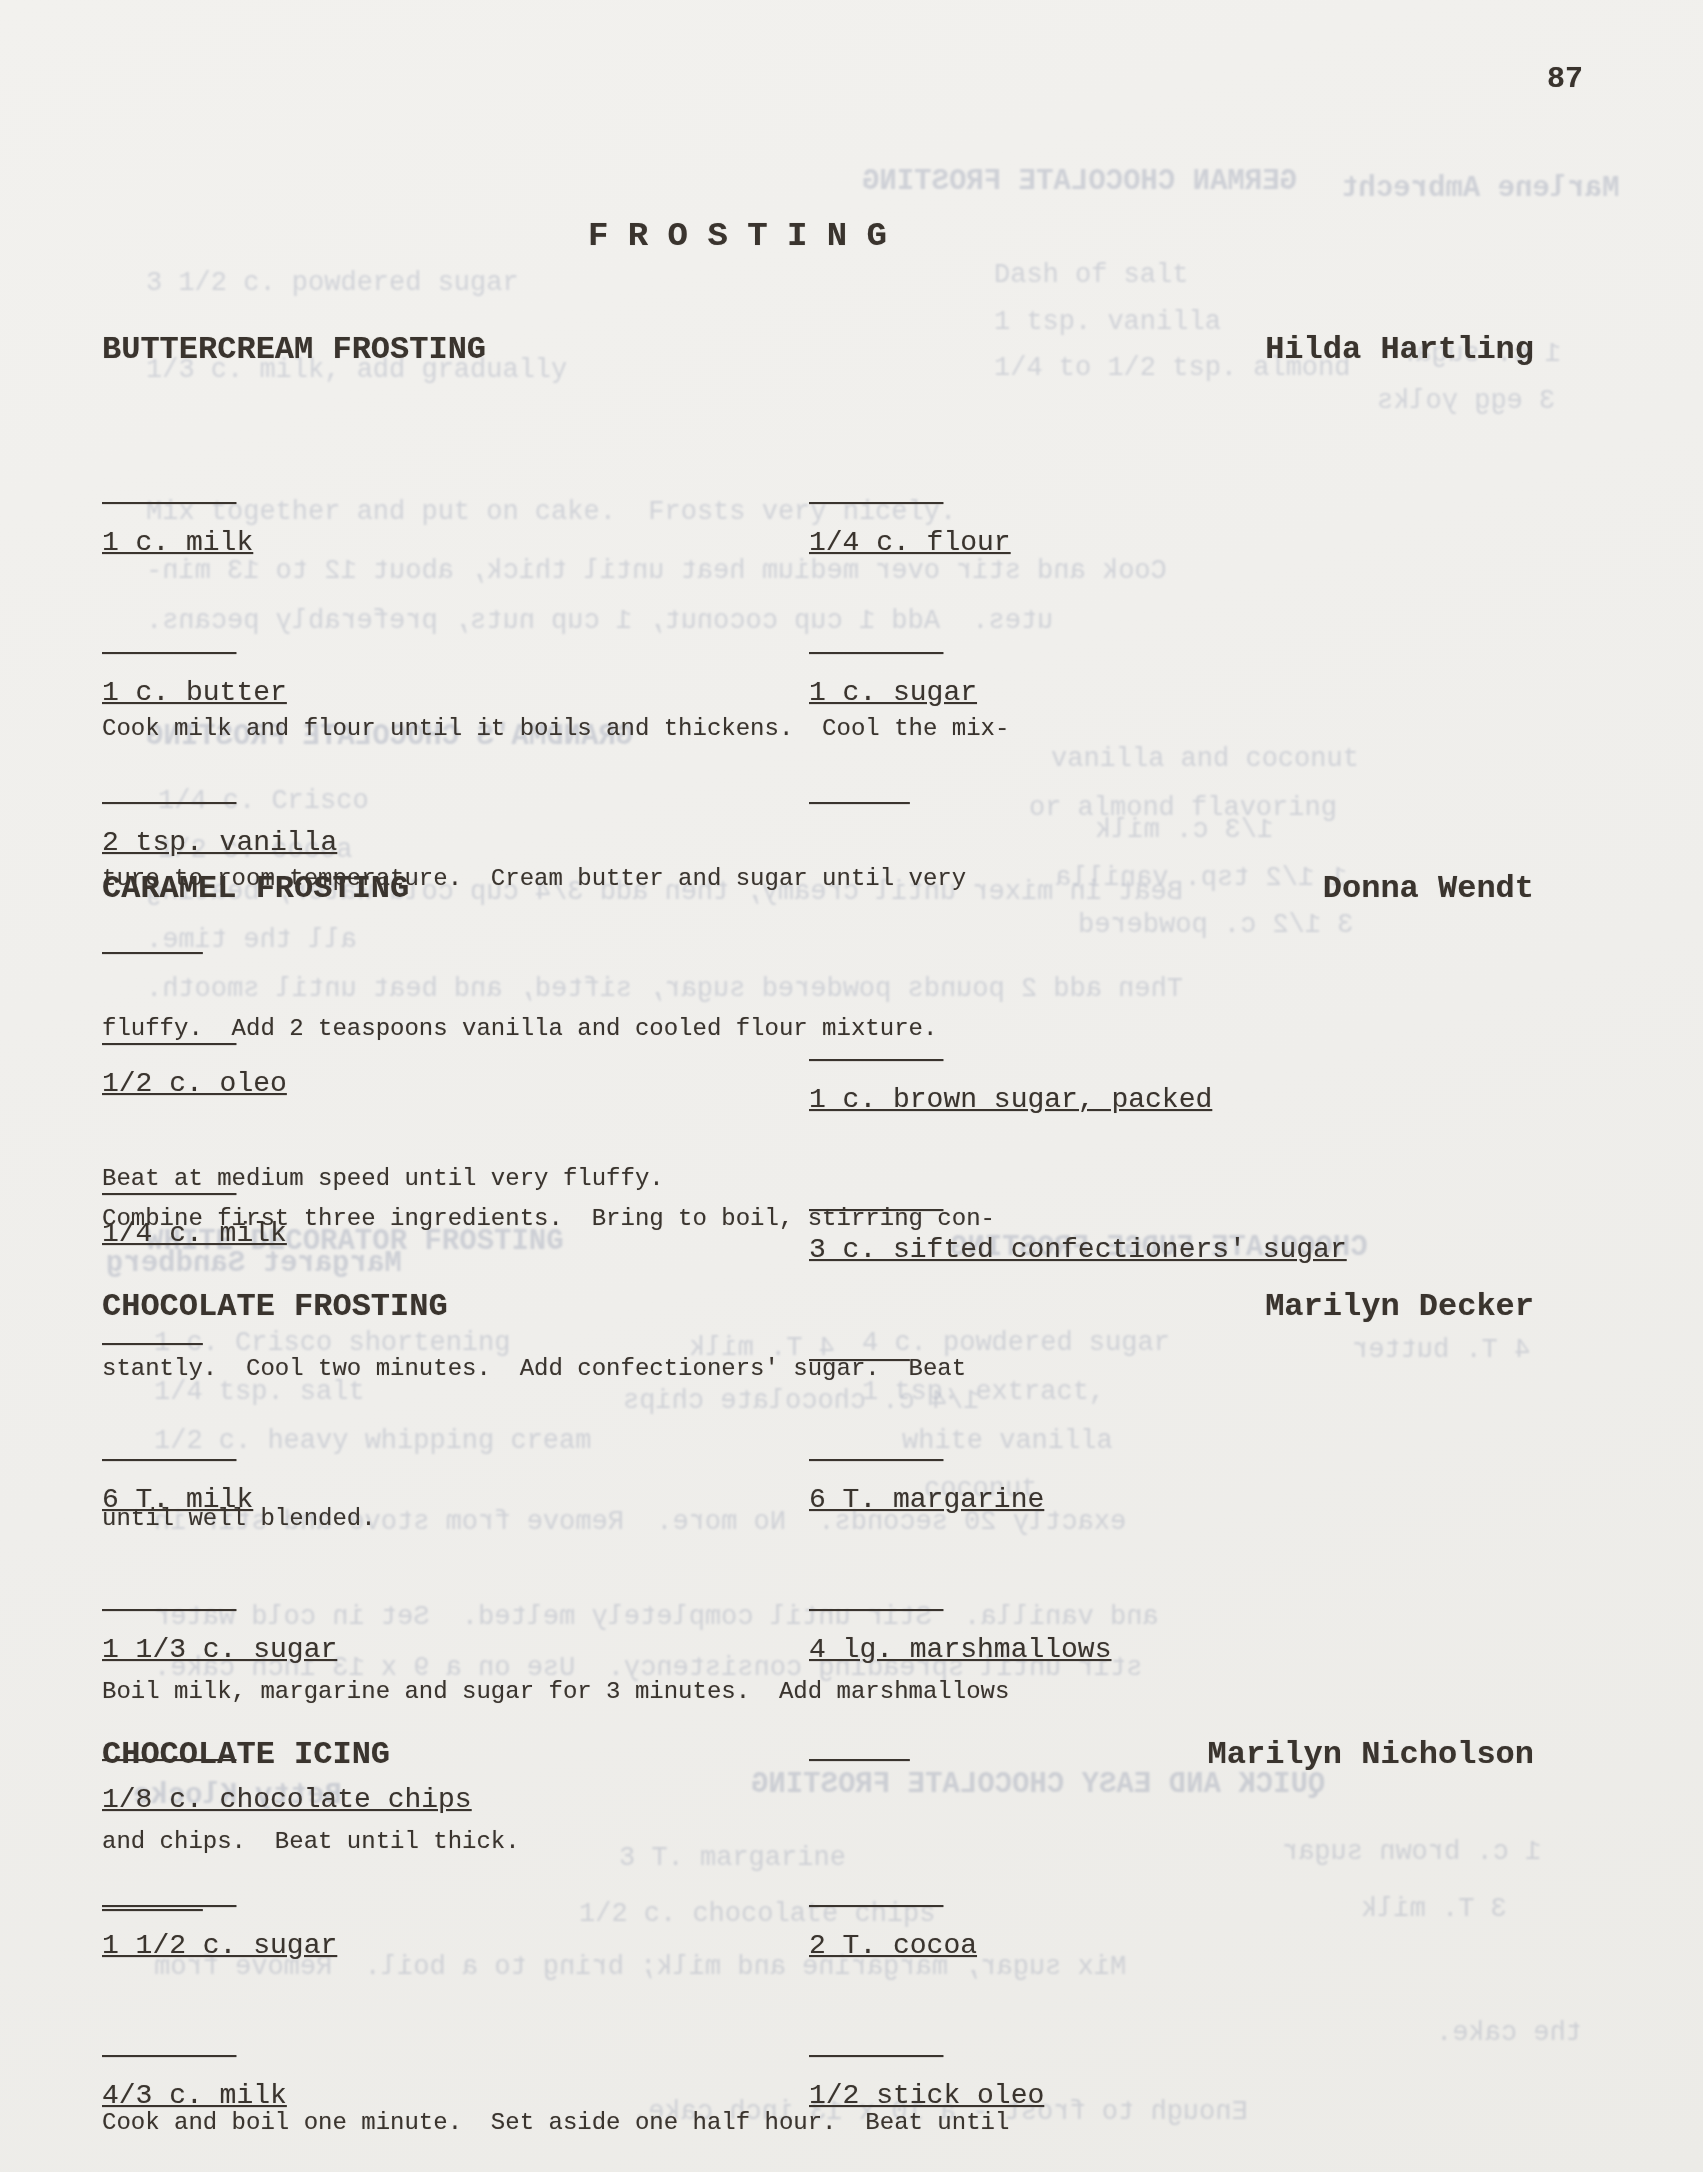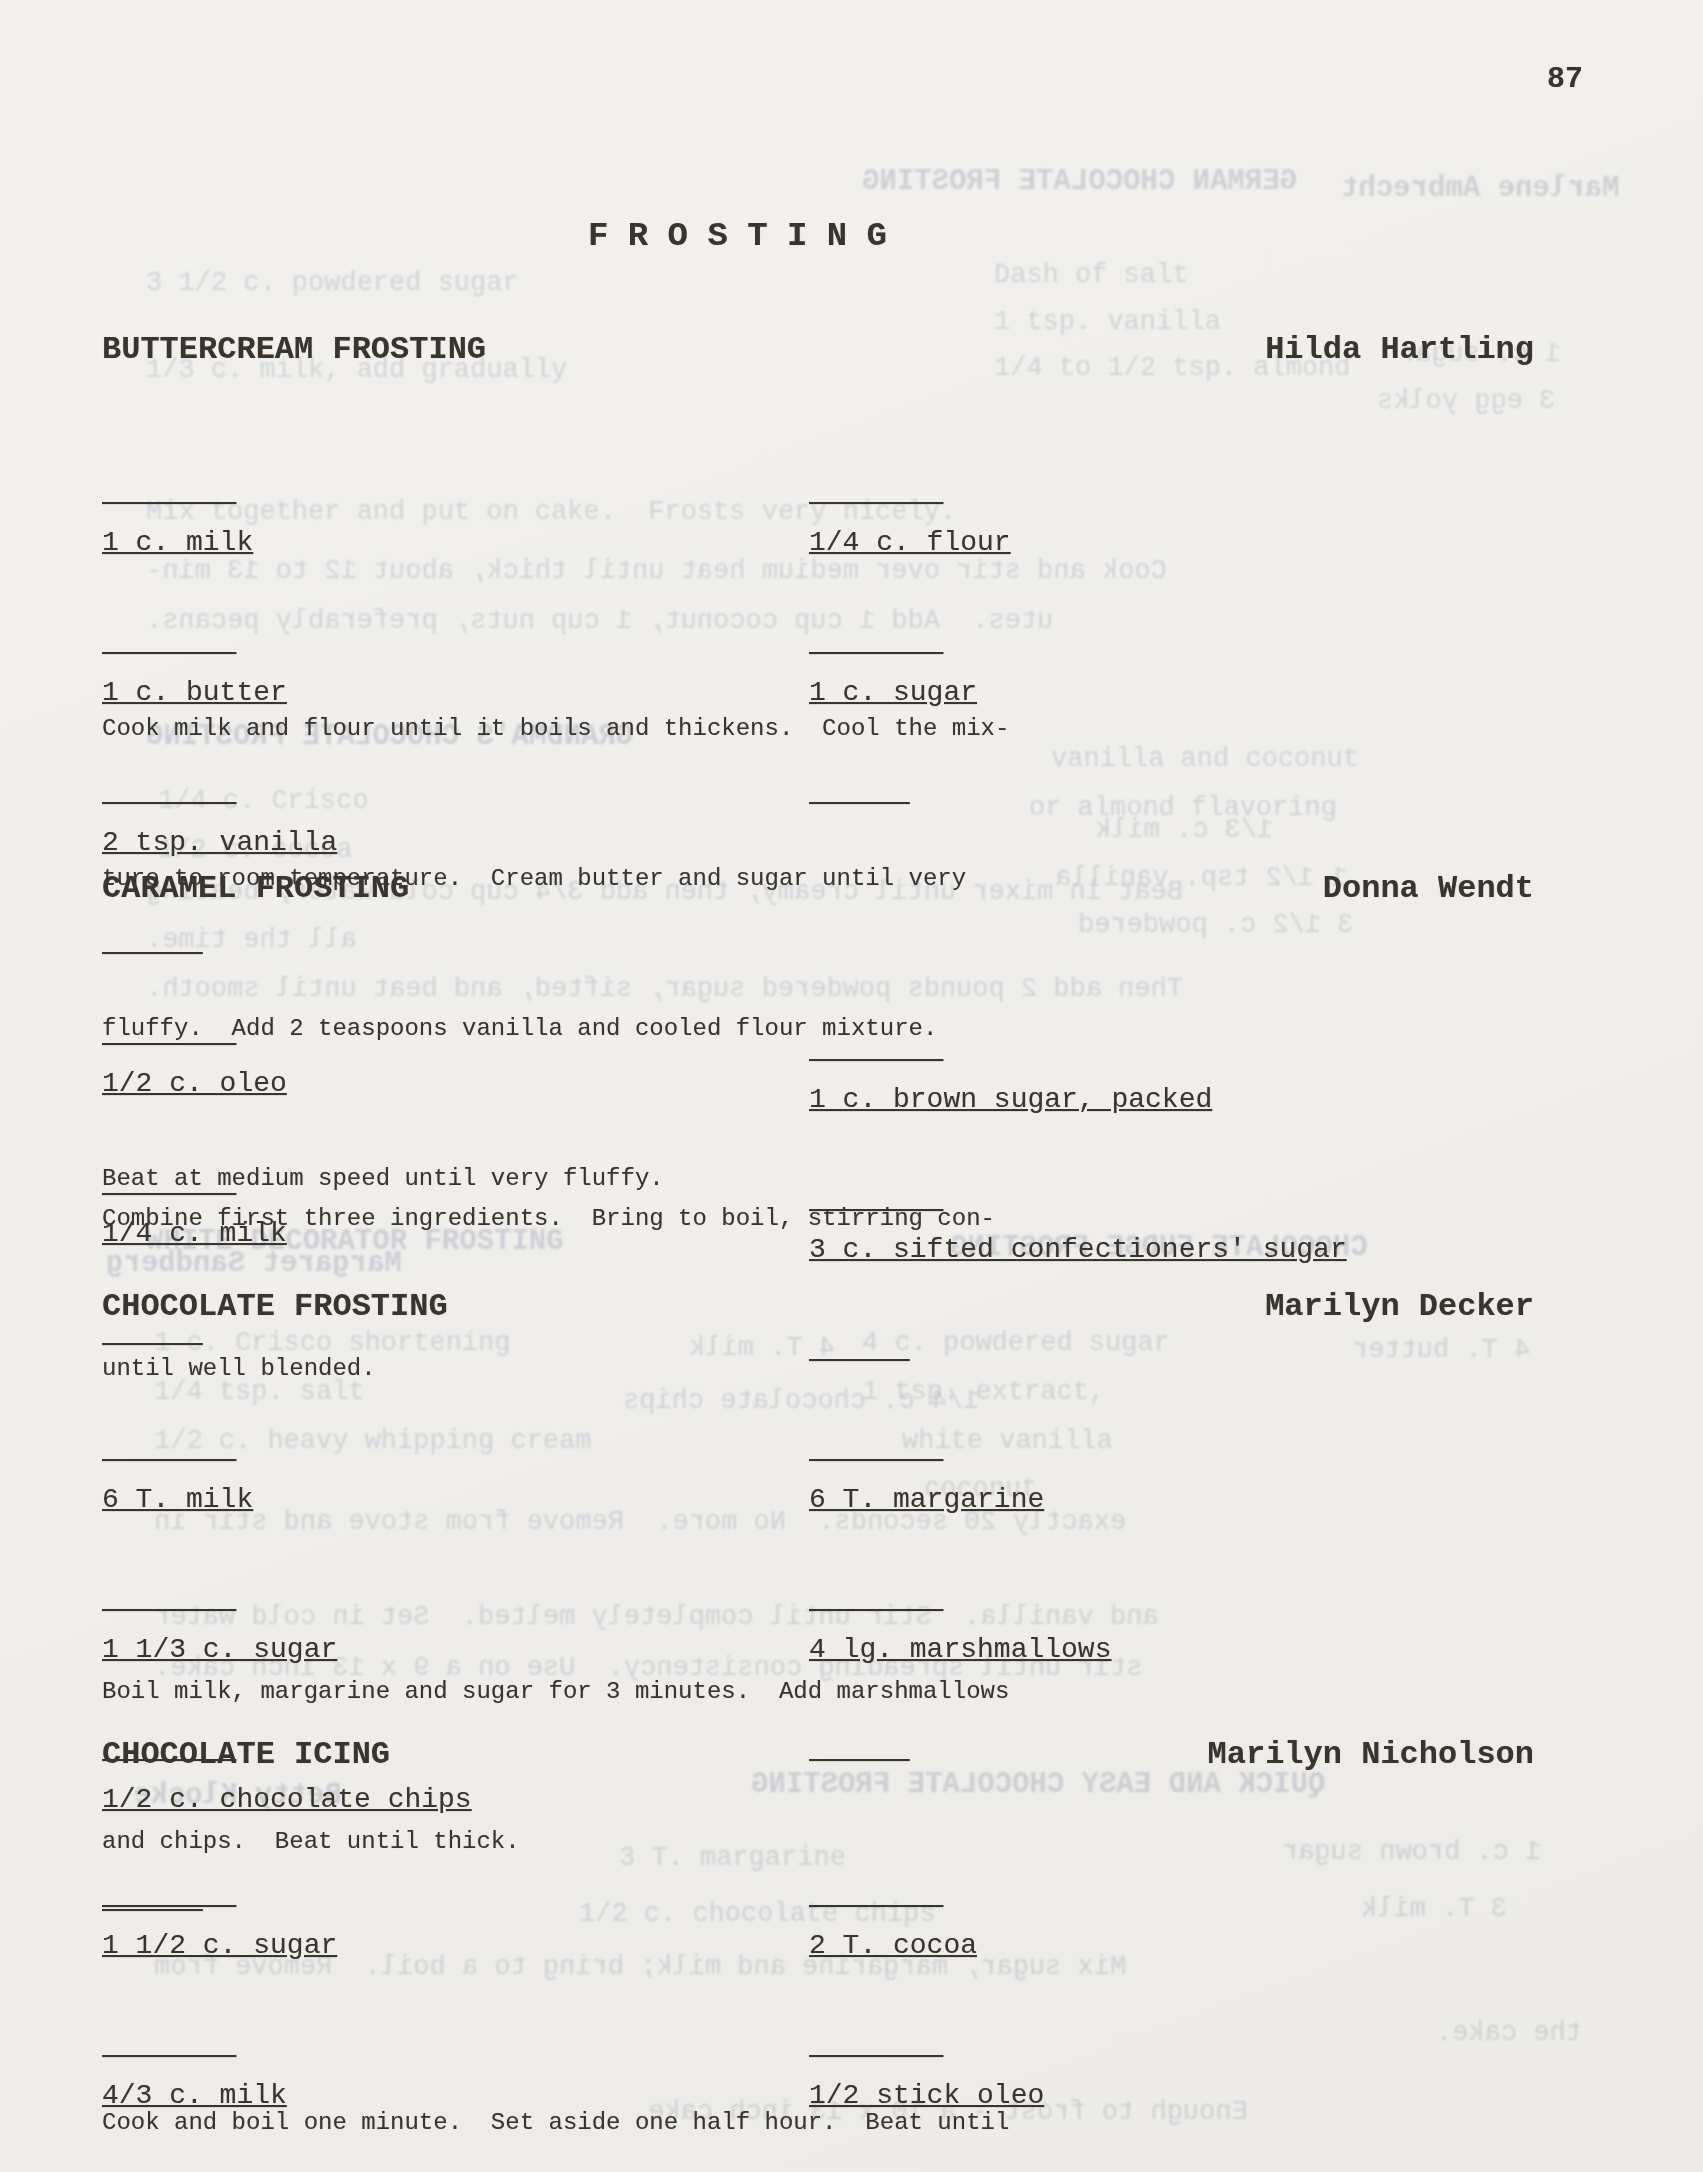--- a/index.html
+++ b/index.html
@@ -156,33 +156,34 @@
       <ul class="ing-col left" style="top:86px">
         <li>1/2 c. oleo</li>
         <li>1/4 c. milk</li>
       </ul>
       <ul class="ing-col right" style="top:102px">
         <li>1 c. brown sugar, packed</li>
         <li>3 c. sifted confectioners' sugar</li>
       </ul>
       <div class="directions" style="top:221px">
         <div class="dir-line">Combine first three ingredients.  Bring to boil, stirring con-</div>
+        <div class="dir-line">stantly.  Cool two minutes.  Add confectioners' sugar.  Beat</div>
         <div class="dir-line">until well blended.</div>
       </div>
     </section>
 
     <section class="recipe" style="top:1291px;height:398px">
       <div class="recipe-header">
         <h2 class="recipe-title">CHOCOLATE FROSTING</h2>
         <div class="recipe-author">Marilyn Decker</div>
       </div>
       <ul class="ing-col left" style="top:84px">
         <li>6 T. milk</li>
         <li>1 1/3 c. sugar</li>
-        <li>1/2 c. chocolate chips</li>
+        <li>1/8 c. chocolate chips</li>
       </ul>
       <ul class="ing-col right" style="top:84px">
         <li>6 T. margarine</li>
         <li>4 lg. marshmallows</li>
       </ul>
       <div class="directions" style="top:276px">
         <div class="dir-line">Boil milk, margarine and sugar for 3 minutes.  Add marshmallows</div>
         <div class="dir-line">and chips.  Beat until thick.</div>
       </div>
     </section>

